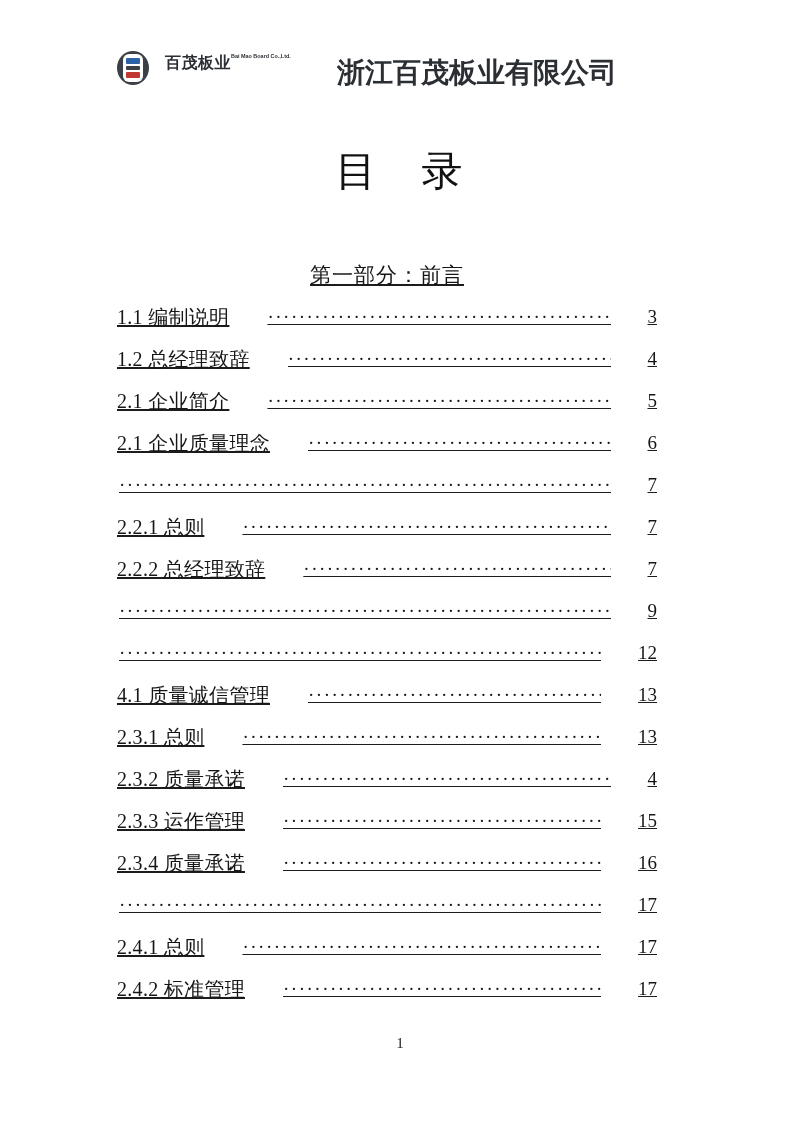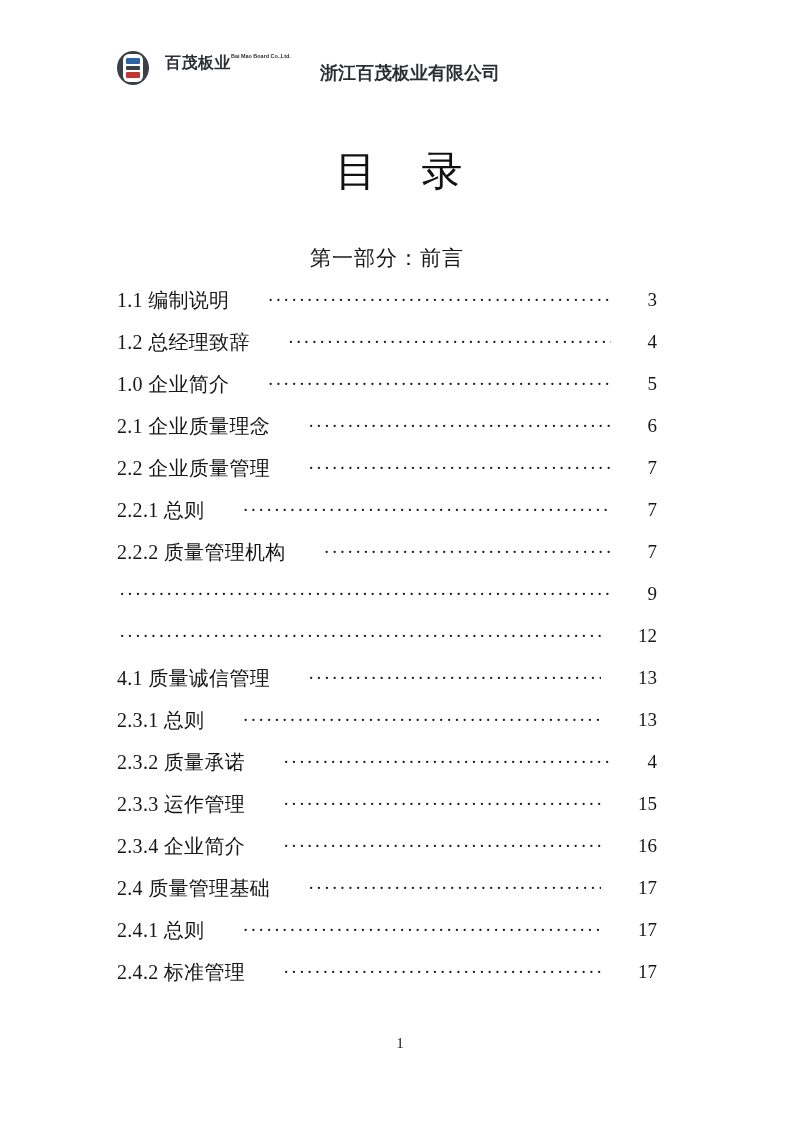--- a/index.html
+++ b/index.html
@@ -43,24 +43,24 @@
     font-size: 8px;
     line-height: 8px;
     color: #2b2f34;
     transform: scale(0.68);
     transform-origin: left top;
     white-space: nowrap;
   }
   .company-name {
     font-family: Liberation Serif, serif;
     font-weight: bold;
-    font-size: 18px;
+    font-size: 28px;
     line-height: 26px;
     color: #2b2f34;
-    margin-left: 1px;
+    margin-left: 18px;
     white-space: nowrap;
   }
   .header-right {
     font-family: "Liberation Sans", sans-serif;
     font-weight: bold;
     font-size: 16px;
     line-height: 18px;
     color: #3a3d40;
     padding-top: 8px;
     white-space: nowrap;
@@ -78,23 +78,24 @@
     font-size: 41px;
     line-height: 58px;
     color: #111111;
     white-space: pre;
     letter-spacing: 2px;
   }
 
   
   .toc {
     position: absolute;
-    top: 237px;
+    top: 254px;
     left: 117px;
     width: 540px;
+    text-decoration: underline;
   }
   .toc-heading {
     height: 42px;
     display: flex;
     align-items: center;
     justify-content: center;
     font-size: 21px;
     color: #161616;
     letter-spacing: 1px;
   }
@@ -161,41 +162,40 @@
         <span class="toc-label">1.1 编制说明</span>
         <span class="toc-leader">··························································································</span>
         <span class="toc-page">3</span>
       </div>
       <div class="toc-row">
         <span class="toc-label">1.2 总经理致辞</span>
         <span class="toc-leader">··························································································</span>
         <span class="toc-page">4</span>
       </div>
       <div class="toc-row">
-        <span class="toc-label">1.0 企业简介</span>
+        <span class="toc-label">2.1 企业简介</span>
         <span class="toc-leader">··························································································</span>
         <span class="toc-page">5</span>
       </div>
       <div class="toc-row">
         <span class="toc-label">2.1 企业质量理念</span>
         <span class="toc-leader">··························································································</span>
         <span class="toc-page">6</span>
       </div>
       <div class="toc-row">
-        <span class="toc-label">2.2 企业质量管理</span>
         <span class="toc-leader">··························································································</span>
         <span class="toc-page">7</span>
       </div>
       <div class="toc-row">
         <span class="toc-label">2.2.1 总则</span>
         <span class="toc-leader">··························································································</span>
         <span class="toc-page">7</span>
       </div>
       <div class="toc-row">
-        <span class="toc-label">2.2.2 质量管理机构</span>
+        <span class="toc-label">2.2.2 总经理致辞</span>
         <span class="toc-leader">··························································································</span>
         <span class="toc-page">7</span>
       </div>
       <div class="toc-row">
         <span class="toc-leader">··························································································</span>
         <span class="toc-page">9</span>
       </div>
       <div class="toc-row">
         <span class="toc-leader">··························································································</span>
         <span class="toc-page">12</span>
@@ -214,26 +214,25 @@
         <span class="toc-label">2.3.2 质量承诺</span>
         <span class="toc-leader">··························································································</span>
         <span class="toc-page">4</span>
       </div>
       <div class="toc-row">
         <span class="toc-label">2.3.3 运作管理</span>
         <span class="toc-leader">··························································································</span>
         <span class="toc-page">15</span>
       </div>
       <div class="toc-row">
-        <span class="toc-label">2.3.4 企业简介</span>
+        <span class="toc-label">2.3.4 质量承诺</span>
         <span class="toc-leader">··························································································</span>
         <span class="toc-page">16</span>
       </div>
       <div class="toc-row">
-        <span class="toc-label">2.4 质量管理基础</span>
         <span class="toc-leader">··························································································</span>
         <span class="toc-page">17</span>
       </div>
       <div class="toc-row">
         <span class="toc-label">2.4.1 总则</span>
         <span class="toc-leader">··························································································</span>
         <span class="toc-page">17</span>
       </div>
       <div class="toc-row">
         <span class="toc-label">2.4.2 标准管理</span>

